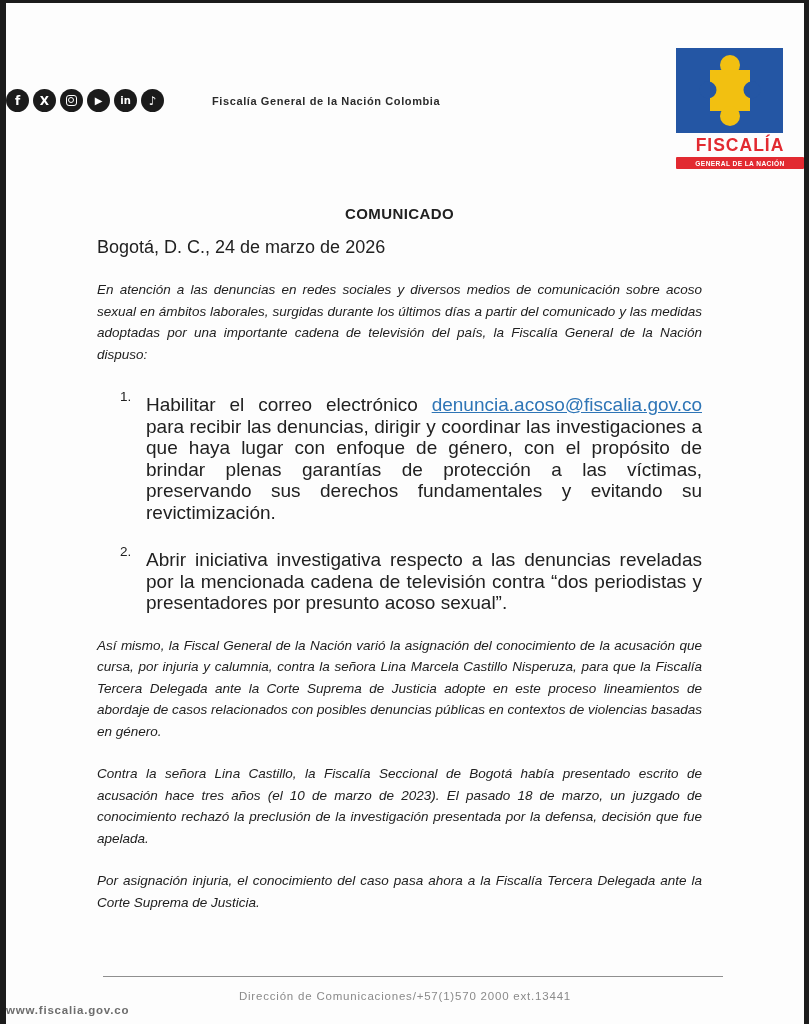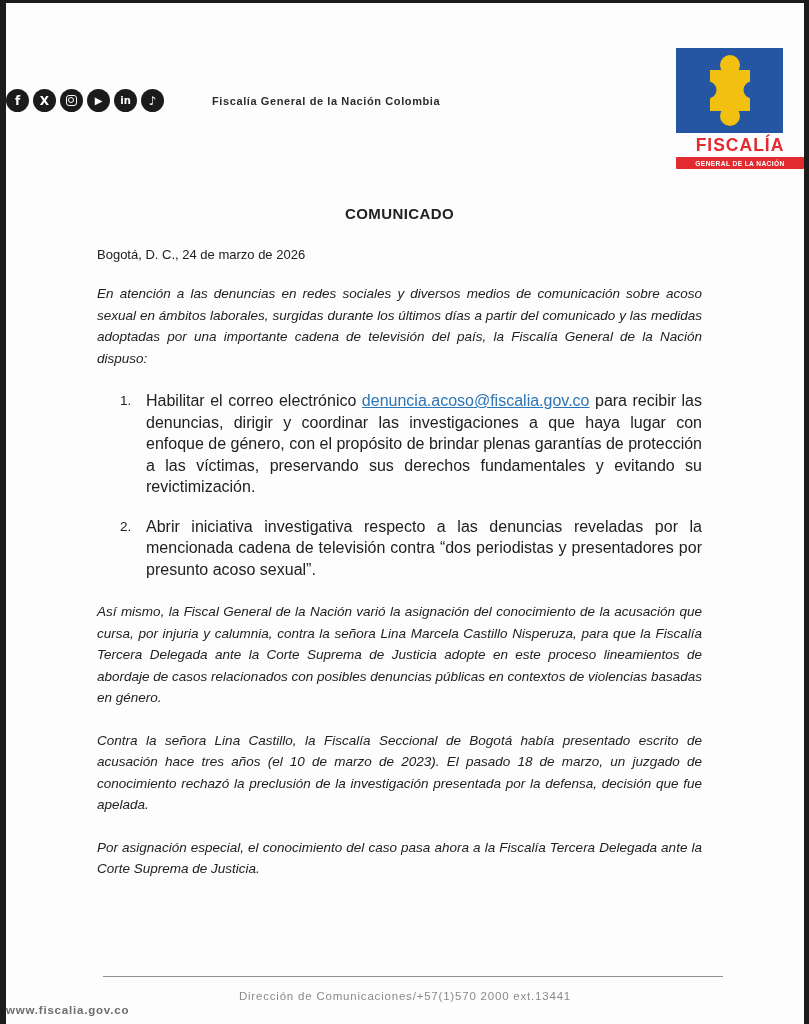--- a/index.html
+++ b/index.html
@@ -34,27 +34,27 @@
   .ig-glyph::after { content:''; position:absolute; width:4px; height:4px; border:1.3px solid #fff; border-radius:50%; top:1.2px; left:1.2px; }
   .brand-text { margin-left:14px; font-size:11px; font-weight:bold; letter-spacing:0.6px; color:#2b2b2b;padding-left:34px; }
 
   .logo { width:128px; text-align:center; }
   .logo-square { width:107px; height:85px; display:block; }
   .logo-title { color:#e22a31; font-weight:bold; font-size:17.5px; letter-spacing:1px; margin-top:2px; font-family:"Liberation Sans",sans-serif; }
   .logo-bar { background:#e22a31; color:#ffffff; font-size:6.6px; font-weight:bold; letter-spacing:0.4px; padding:3px 0 2px; margin-top:1px; border-radius:1px; }
 
   
   .doc-title { text-align:center; font-weight:bold; font-size:15px; letter-spacing:0.4px; margin-top:36px; }
-  .dateline { font-size:13px; margin-top:25px; }
+  .dateline { font-size:18px; margin-top:15px; }
   p.para { font-size:13.5px; line-height:21.5px; text-align:justify; margin-top:21px;font-style:italic; }
   ol.items { margin-top:21px; list-style:none; }
   ol.items li { display:flex; margin-top:18px; }
   ol.items li:first-child { margin-top:0; }
   .li-num { width:26px; flex:0 0 26px; font-size:13.5px; line-height:21.5px; padding-left:23px; box-sizing:content-box; }
-  .li-body { flex:1; font-size:16px; line-height:21.5px; text-align:justify; }
+  .li-body { flex:1; font-size:19px; line-height:21.5px; text-align:justify;margin-top:8px; }
   a.email-link { color:#2e75b6; text-decoration:underline; }
 
   
   .footer { position:absolute; left:0; right:0; bottom:8px; }
   .footer-rule { height:0; border-top:1.6px solid #8f8f8f; margin:0 81px 0 97px; }
   .footer-line1 { margin-top:13px; text-align:center; color:#8a8a8a; font-size:11.5px; letter-spacing:0.8px; }
   .footer-line2 { color:#6d6d6d; font-size:11.5px; font-weight:bold; letter-spacing:0.8px; margin-top:2px; }
 </style>
 </head>
 <body>
@@ -104,21 +104,21 @@
         <span class="li-body"><span>Habilitar el correo electrónico </span><a href="#" class="email-link">denuncia.acoso@fiscalia.gov.co</a><span> para recibir las denuncias, dirigir y coordinar las investigaciones a que haya lugar con enfoque de género, con el propósito de brindar plenas garantías de protección a las víctimas, preservando sus derechos fundamentales y evitando su revictimización.</span></span>
       </li>
       <li>
         <span class="li-num">2.</span>
         <span class="li-body">Abrir iniciativa investigativa respecto a las denuncias reveladas por la mencionada cadena de televisión contra “dos periodistas y presentadores por presunto acoso sexual”.</span>
       </li>
     </ol>
 
     <p class="para">Así mismo, la Fiscal General de la Nación varió la asignación del conocimiento de la acusación que cursa, por injuria y calumnia, contra la señora Lina Marcela Castillo Nisperuza, para que la Fiscalía Tercera Delegada ante la Corte Suprema de Justicia adopte en este proceso lineamientos de abordaje de casos relacionados con posibles denuncias públicas en contextos de violencias basadas en género.</p>
     <p class="para">Contra la señora Lina Castillo, la Fiscalía Seccional de Bogotá había presentado escrito de acusación hace tres años (el 10 de marzo de 2023). El pasado 18 de marzo, un juzgado de conocimiento rechazó la preclusión de la investigación presentada por la defensa, decisión que fue apelada.</p>
-    <p class="para">Por asignación especial, el conocimiento del caso pasa ahora a la Fiscalía Tercera Delegada ante la Corte Suprema de Justicia.</p>
+    <p class="para">Por asignación injuria, el conocimiento del caso pasa ahora a la Fiscalía Tercera Delegada ante la Corte Suprema de Justicia.</p>
   </div>
 
   <div class="footer">
     <div class="footer-rule"></div>
     <div class="footer-line1">Dirección de Comunicaciones/+57(1)570 2000 ext.13441</div>
     <div class="footer-line2">www.fiscalia.gov.co</div>
   </div>
 
 </div>
 

